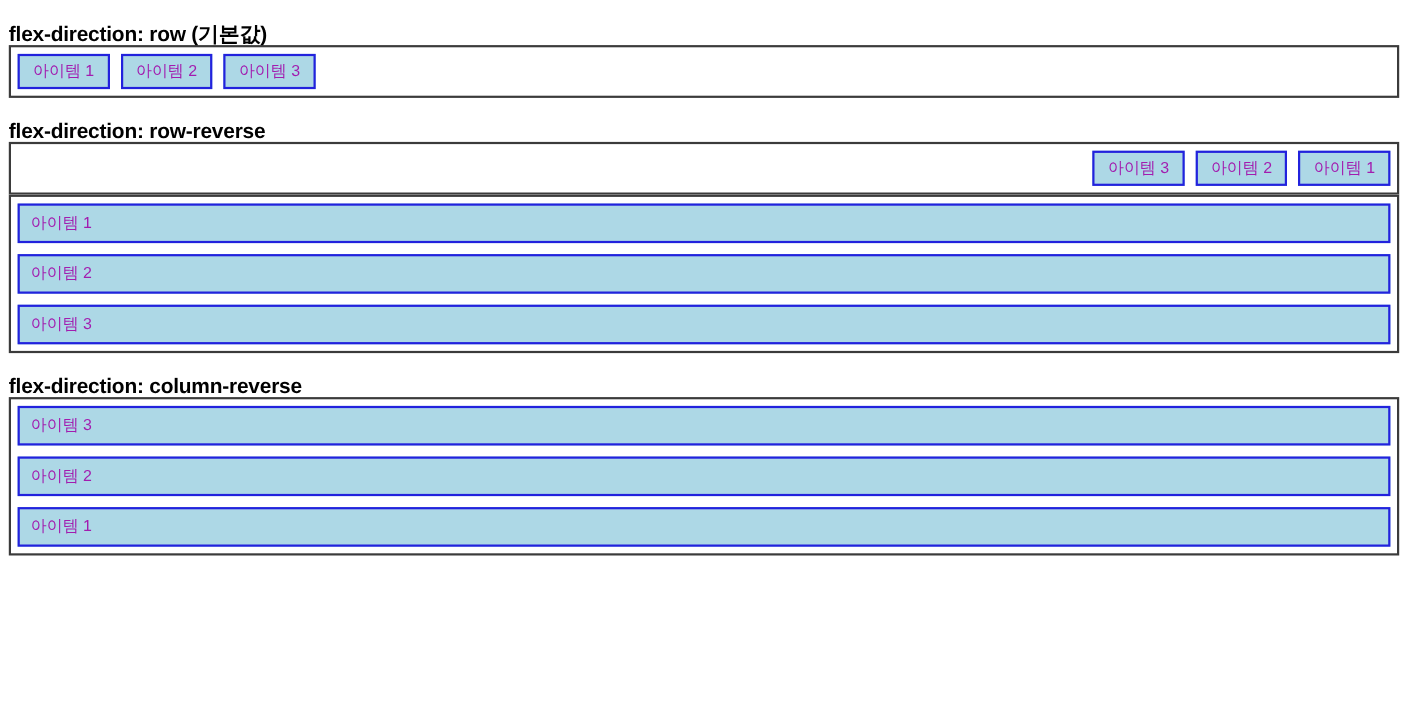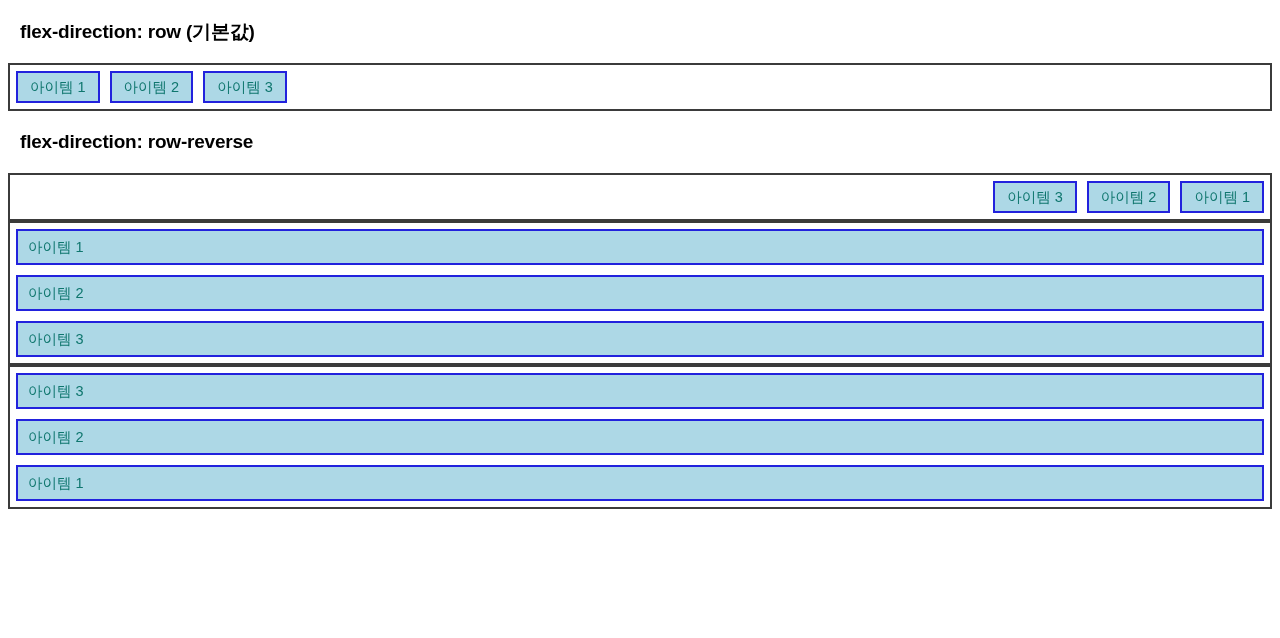--- a/index.html
+++ b/index.html
@@ -23,42 +23,41 @@
     font-size: 19px;
     font-weight: bold;
     letter-spacing: -0.2px;
     margin: 0;
     padding: 0;
     line-height: 1;
     color: #000000;
   }
   .section-title-wrap {
     padding-top: 21px;
-    padding-bottom: 22px;
-    margin-left: 12px;
+    padding-bottom: 0;
   }
   .first .section-title-wrap {
     padding-top: 22px;
   }
   .flex-container {
     border: 2px solid #3b3b3b;
     background: #ffffff;
     display: flex;
     padding: 6px;
   }
   .flex-container.dir-row { flex-direction: row; }
   .flex-container.dir-row-reverse { flex-direction: row-reverse; }
   .flex-container.dir-column { flex-direction: column; }
   .flex-container.dir-column-reverse { flex-direction: column-reverse; }
   .flex-container.horizontal { gap: 10px; height: 48px; align-items: stretch; }
   .flex-container.vertical { gap: 10px; }
   .flex-item {
     background: #add8e6;
     border: 2px solid #2222dd;
-    color: #0f766e;
+    color: #a21caf;
     font-size: 14.5px;
     display: flex;
     align-items: center;
     padding: 0 12px;
     line-height: 1;
     white-space: nowrap;
   }
   .horizontal .flex-item {
     justify-content: center;
   }
@@ -97,20 +96,23 @@
 
   <section class="demo">
     <div class="flex-container dir-column vertical">
       <div class="flex-item">아이템 1</div>
       <div class="flex-item">아이템 2</div>
       <div class="flex-item">아이템 3</div>
     </div>
   </section>
 
   <section class="demo">
+    <div class="section-title-wrap">
+      <h2 class="section-title">flex-direction: column-reverse</h2>
+    </div>
     <div class="flex-container dir-column-reverse vertical">
       <div class="flex-item">아이템 1</div>
       <div class="flex-item">아이템 2</div>
       <div class="flex-item">아이템 3</div>
     </div>
   </section>
 
 </div>
 
 </body></html>

